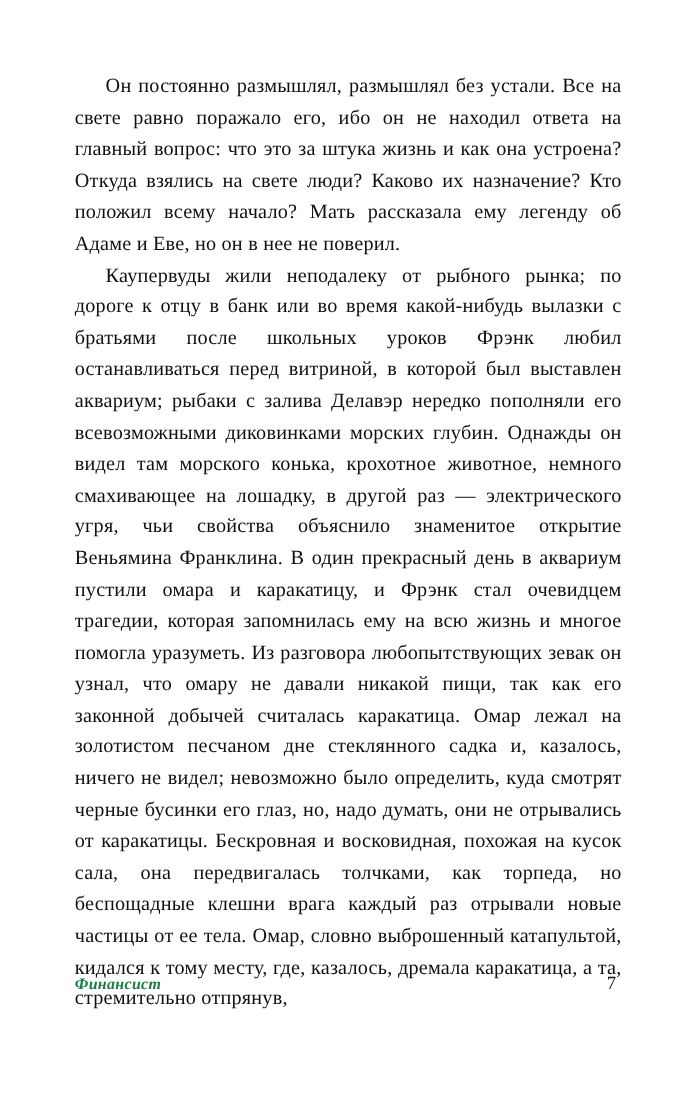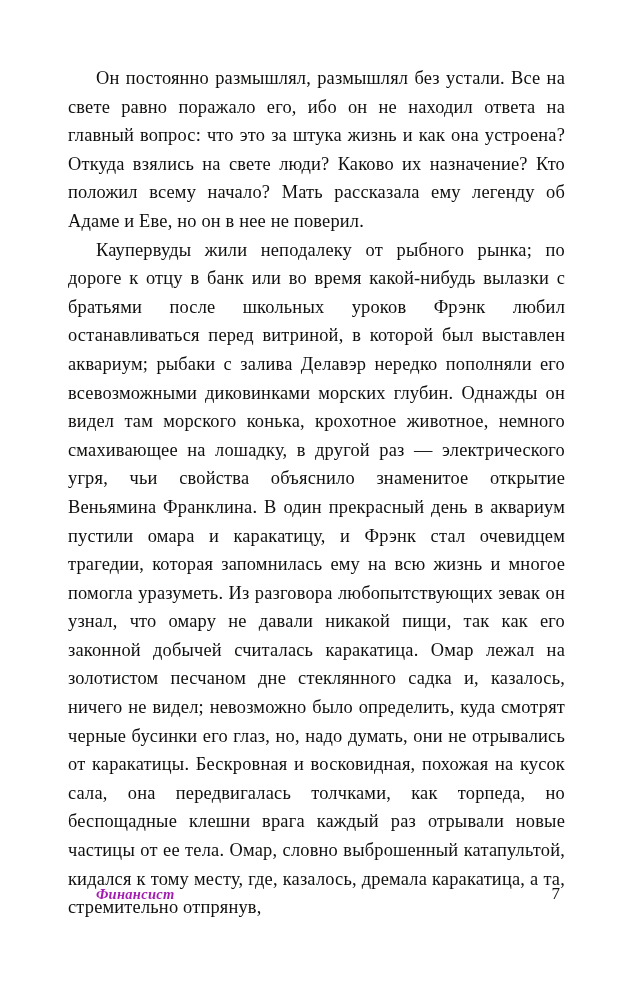--- a/index.html
+++ b/index.html
@@ -48,23 +48,22 @@
     height: 26px;
     display: flex;
     align-items: baseline;
     justify-content: space-between;
   }
   .running-title {
     font-family: "Liberation Serif", serif;
     font-style: italic;
     font-weight: bold;
     font-size: 14.5px;
-    color: #a21caf;
+    color: #15803d;
     letter-spacing: 0.02em;
-    margin-left: 28px;
   }
   .page-number {
     font-family: "Liberation Serif", serif;
     font-size: 17px;
     color: #100f0d;
   }
 </style>
 </head>
 <body>
 

